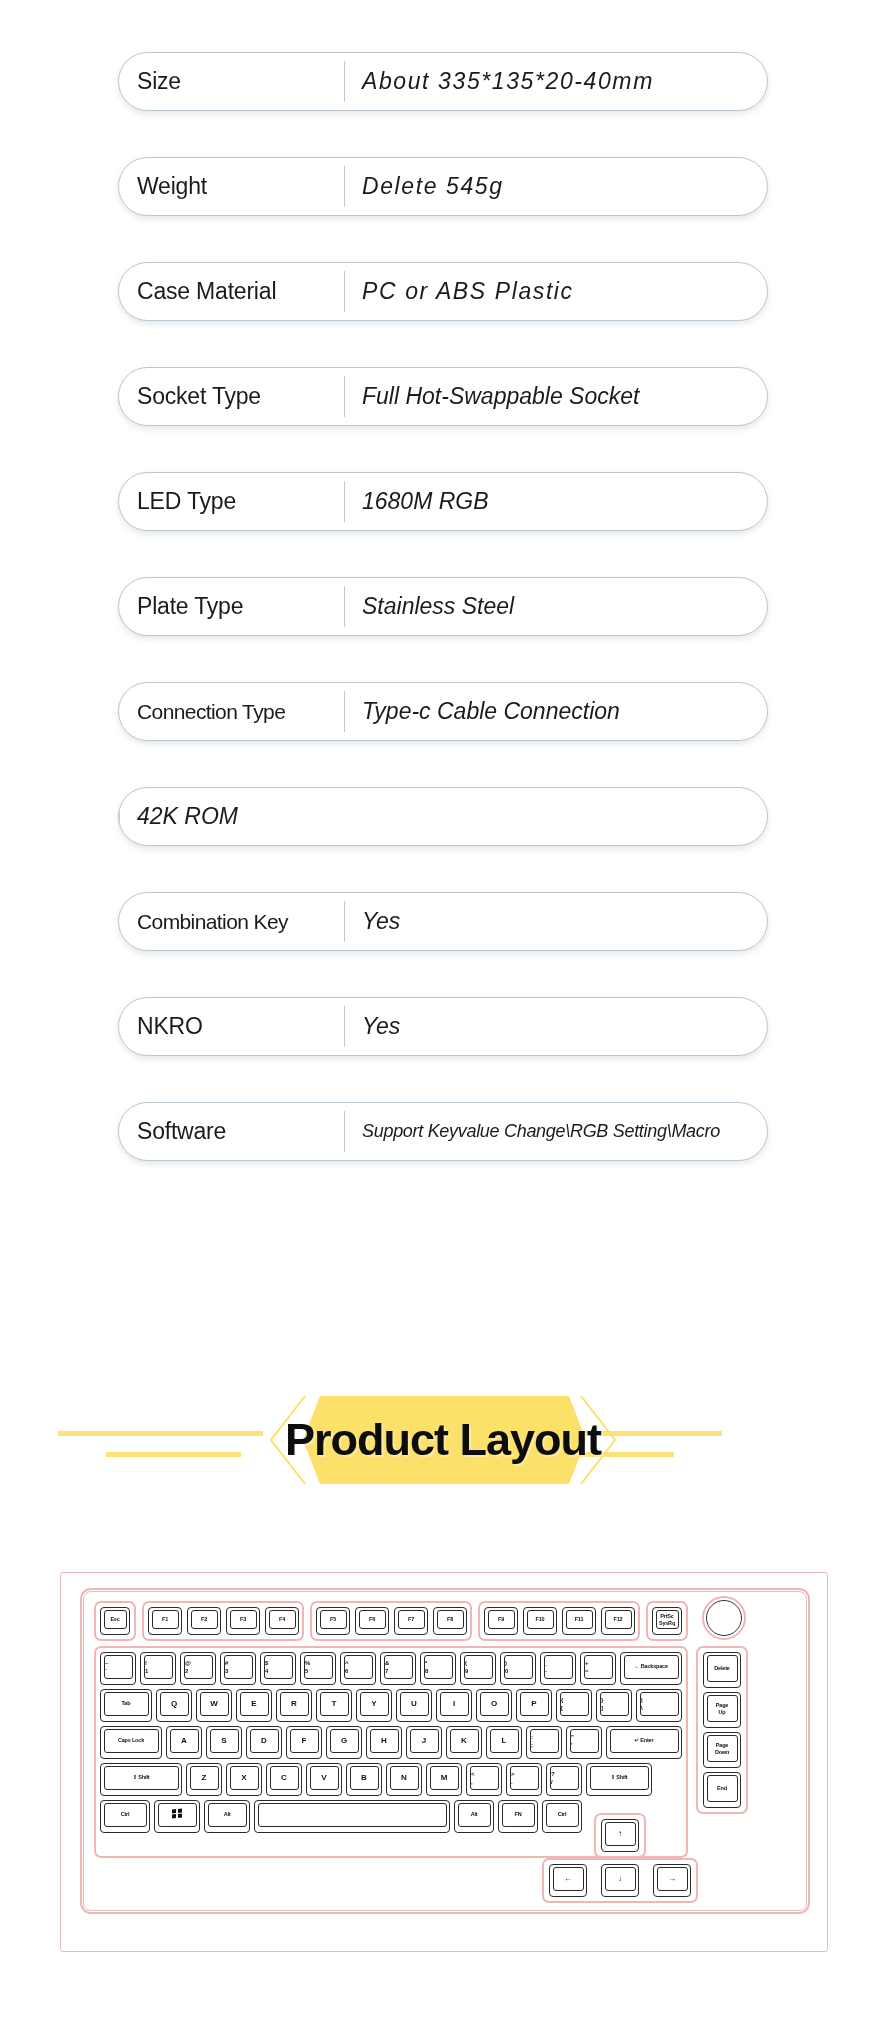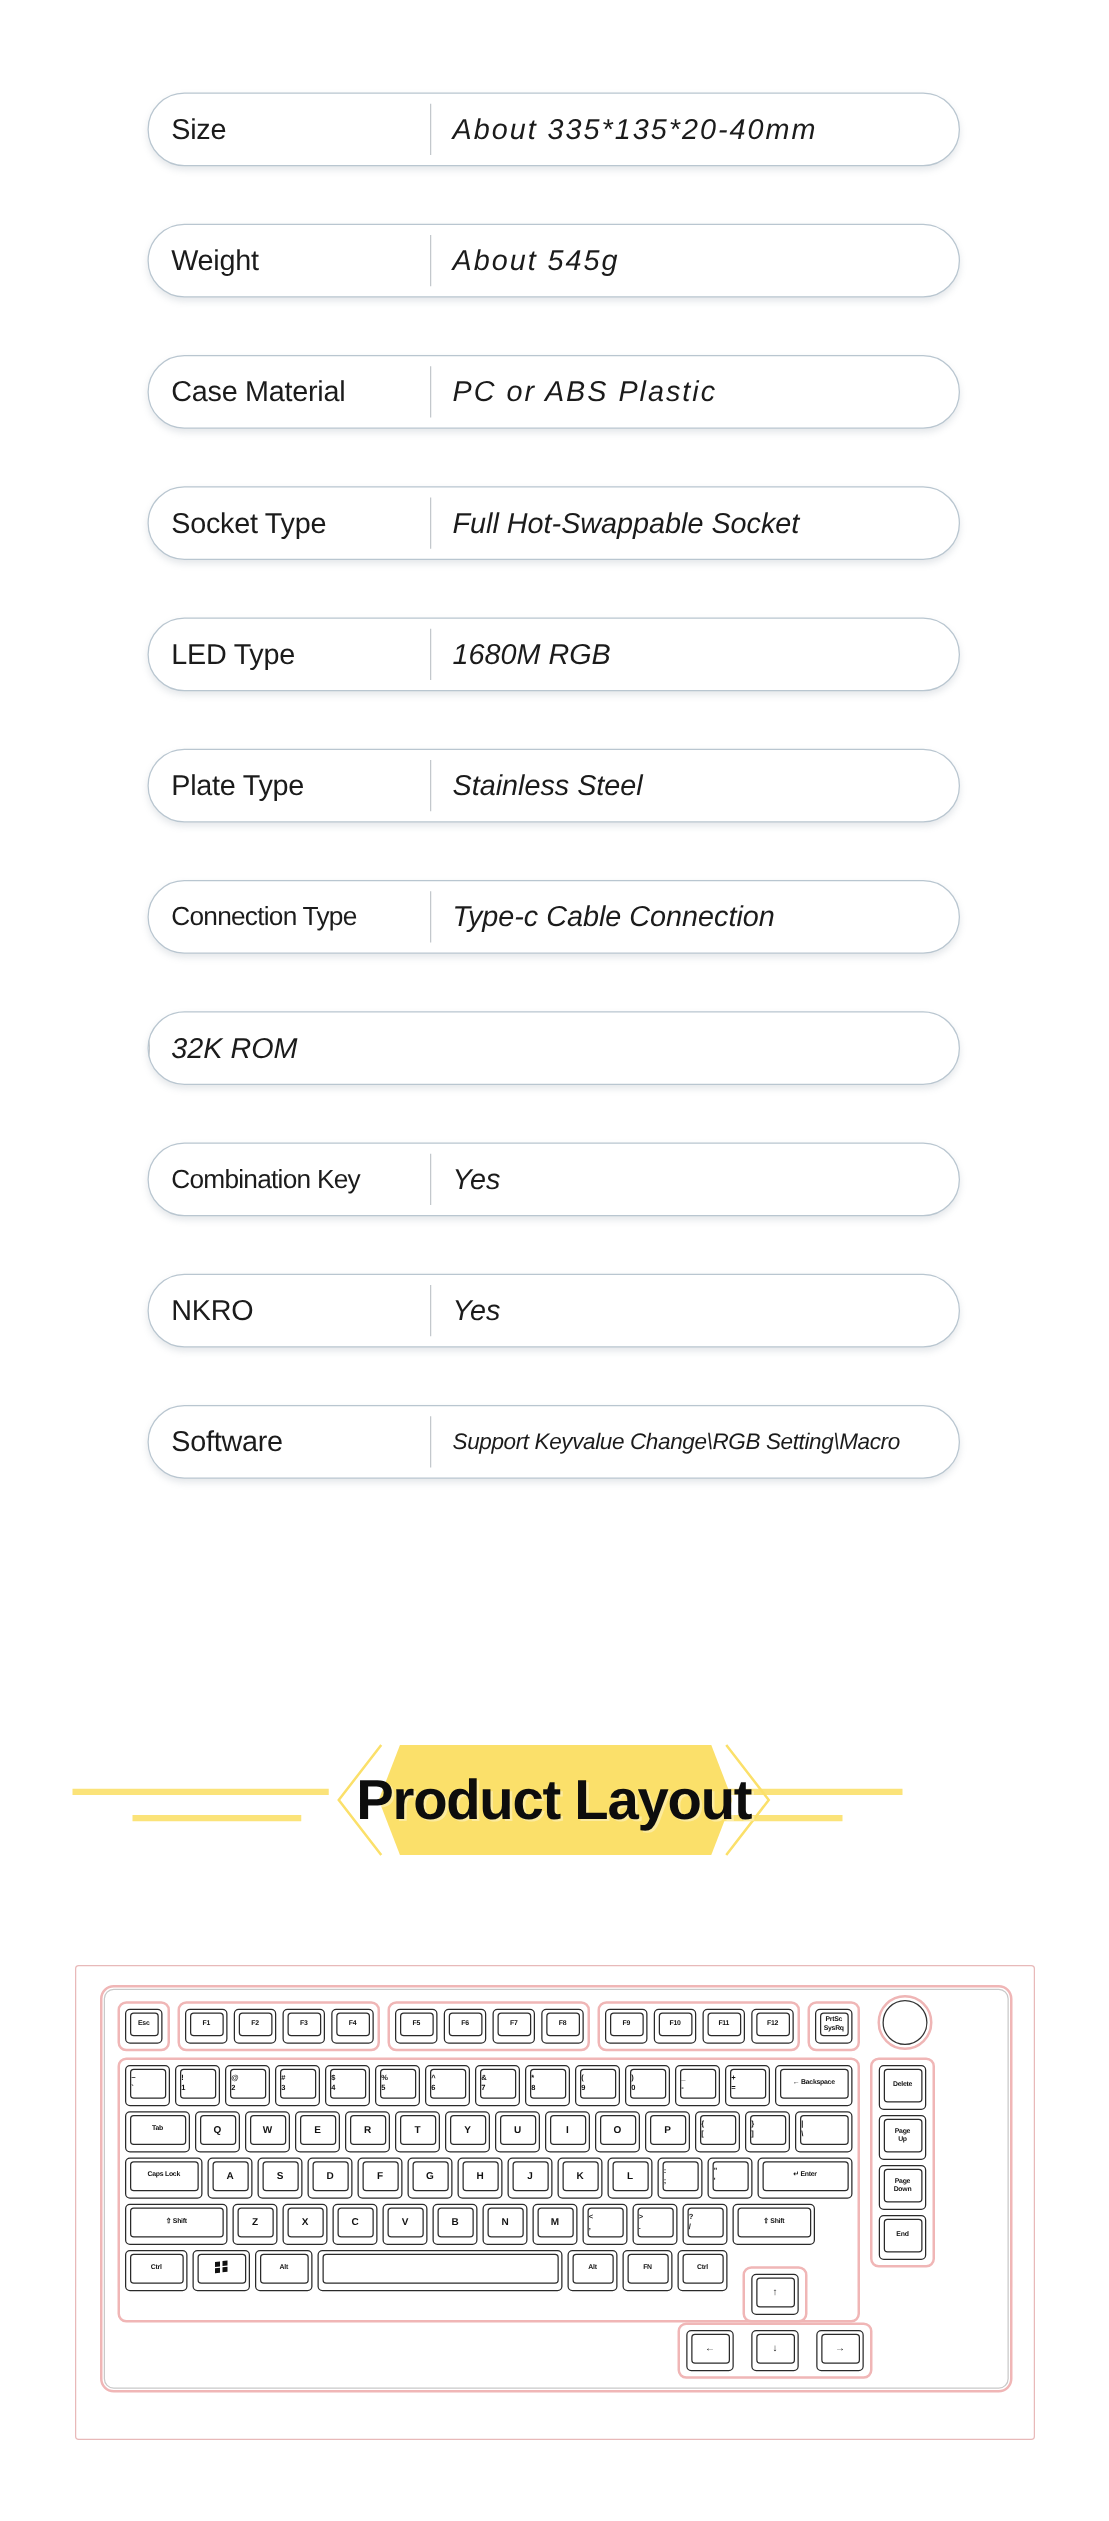--- a/index.html
+++ b/index.html
@@ -11,21 +11,20 @@
     overflow: hidden;
   }
   .page { position: relative; width: 887px; height: 2017px; background: #fff; }
 
   
   .spec-table {
     position: absolute;
     left: 118px;
     top: 52px;
     width: 650px;
-    margin-top: 22px;
   }
   .spec-row {
     position: relative;
     display: flex;
     align-items: stretch;
     height: 59px;
     margin-bottom: 46px;
     border: 1px solid #b9c6d0;
     border-radius: 30px;
     background: #ffffff;
@@ -219,21 +218,21 @@
 
     <div class="spec-row">
       <div class="spec-label">Size</div>
       <div class="spec-divider"></div>
       <div class="spec-value wide-spaced">About 335*135*20-40mm</div>
     </div>
 
     <div class="spec-row">
       <div class="spec-label">Weight</div>
       <div class="spec-divider"></div>
-      <div class="spec-value wide-spaced">About 545g</div>
+      <div class="spec-value wide-spaced">Delete 545g</div>
     </div>
 
     <div class="spec-row">
       <div class="spec-label">Case Material</div>
       <div class="spec-divider"></div>
       <div class="spec-value wide-spaced">PC or ABS Plastic</div>
     </div>
 
     <div class="spec-row">
       <div class="spec-label">Socket Type</div>
@@ -254,21 +253,21 @@
     </div>
 
     <div class="spec-row">
       <div class="spec-label tight">Connection Type</div>
       <div class="spec-divider"></div>
       <div class="spec-value">Type-c Cable Connection</div>
     </div>
 
     <div class="spec-row">
       <div class="spec-divider"></div>
-      <div class="spec-value">32K ROM</div>
+      <div class="spec-value">42K ROM</div>
     </div>
 
     <div class="spec-row">
       <div class="spec-label tight">Combination Key</div>
       <div class="spec-divider"></div>
       <div class="spec-value">Yes</div>
     </div>
 
     <div class="spec-row">
       <div class="spec-label">NKRO</div>

